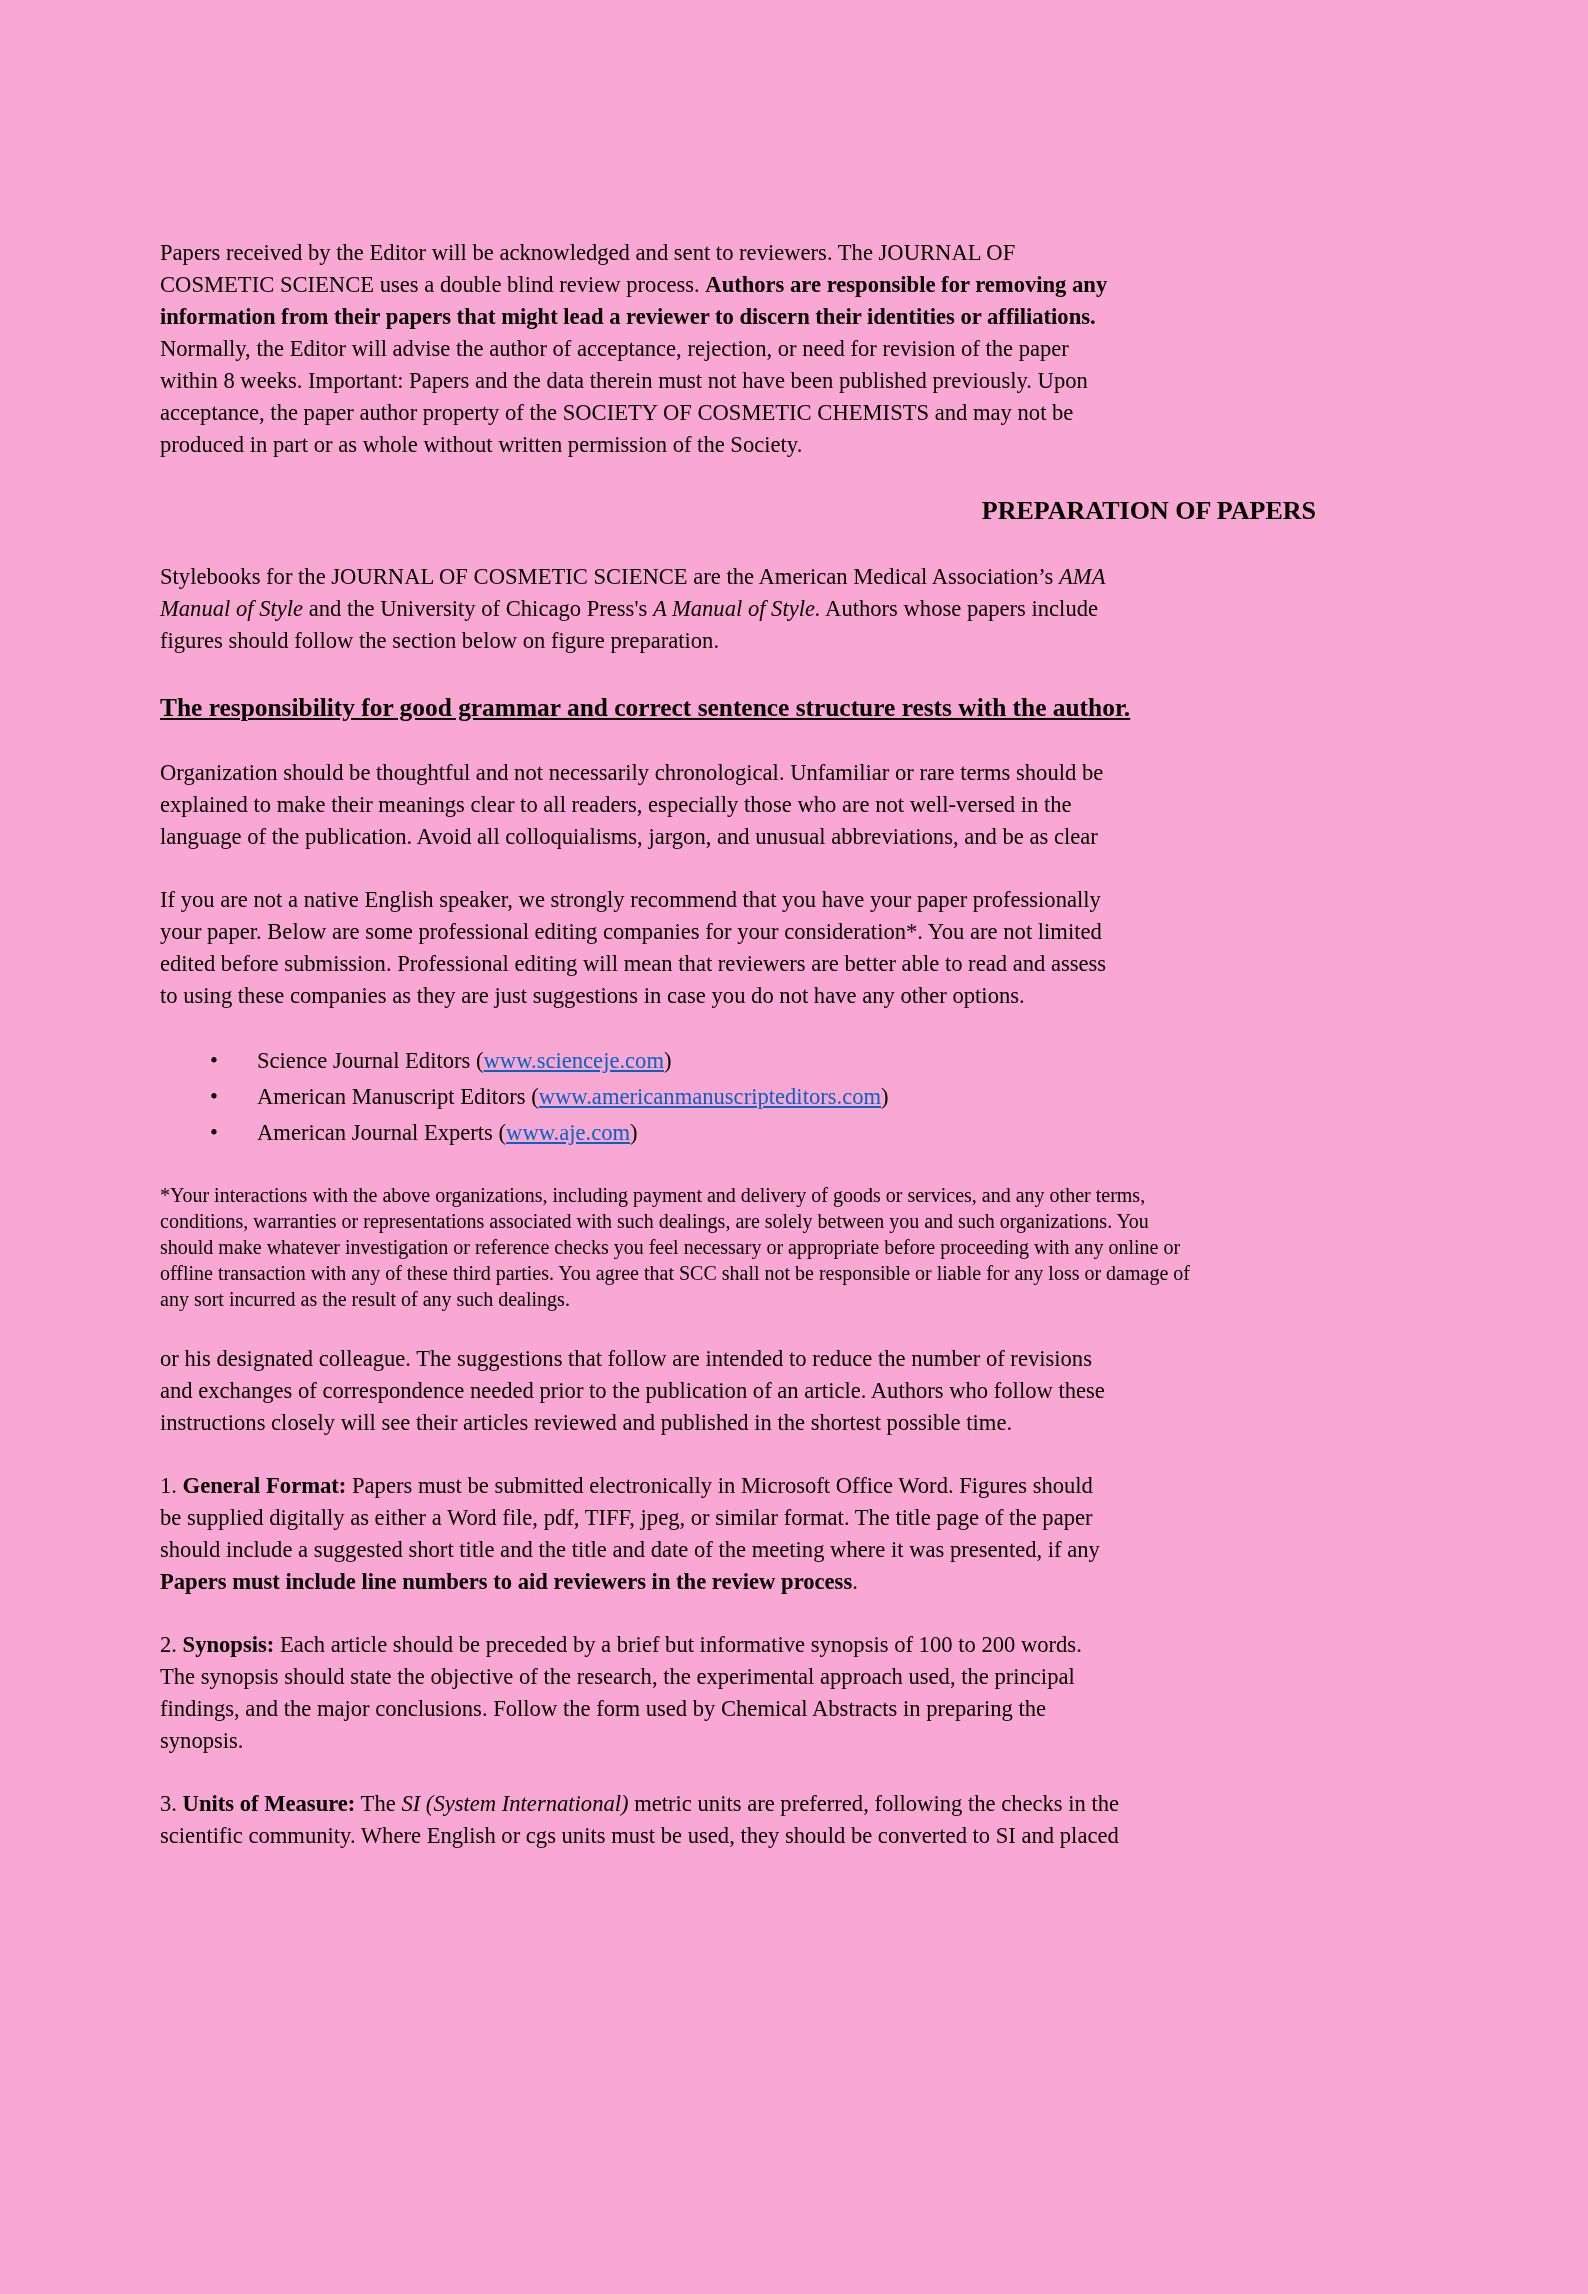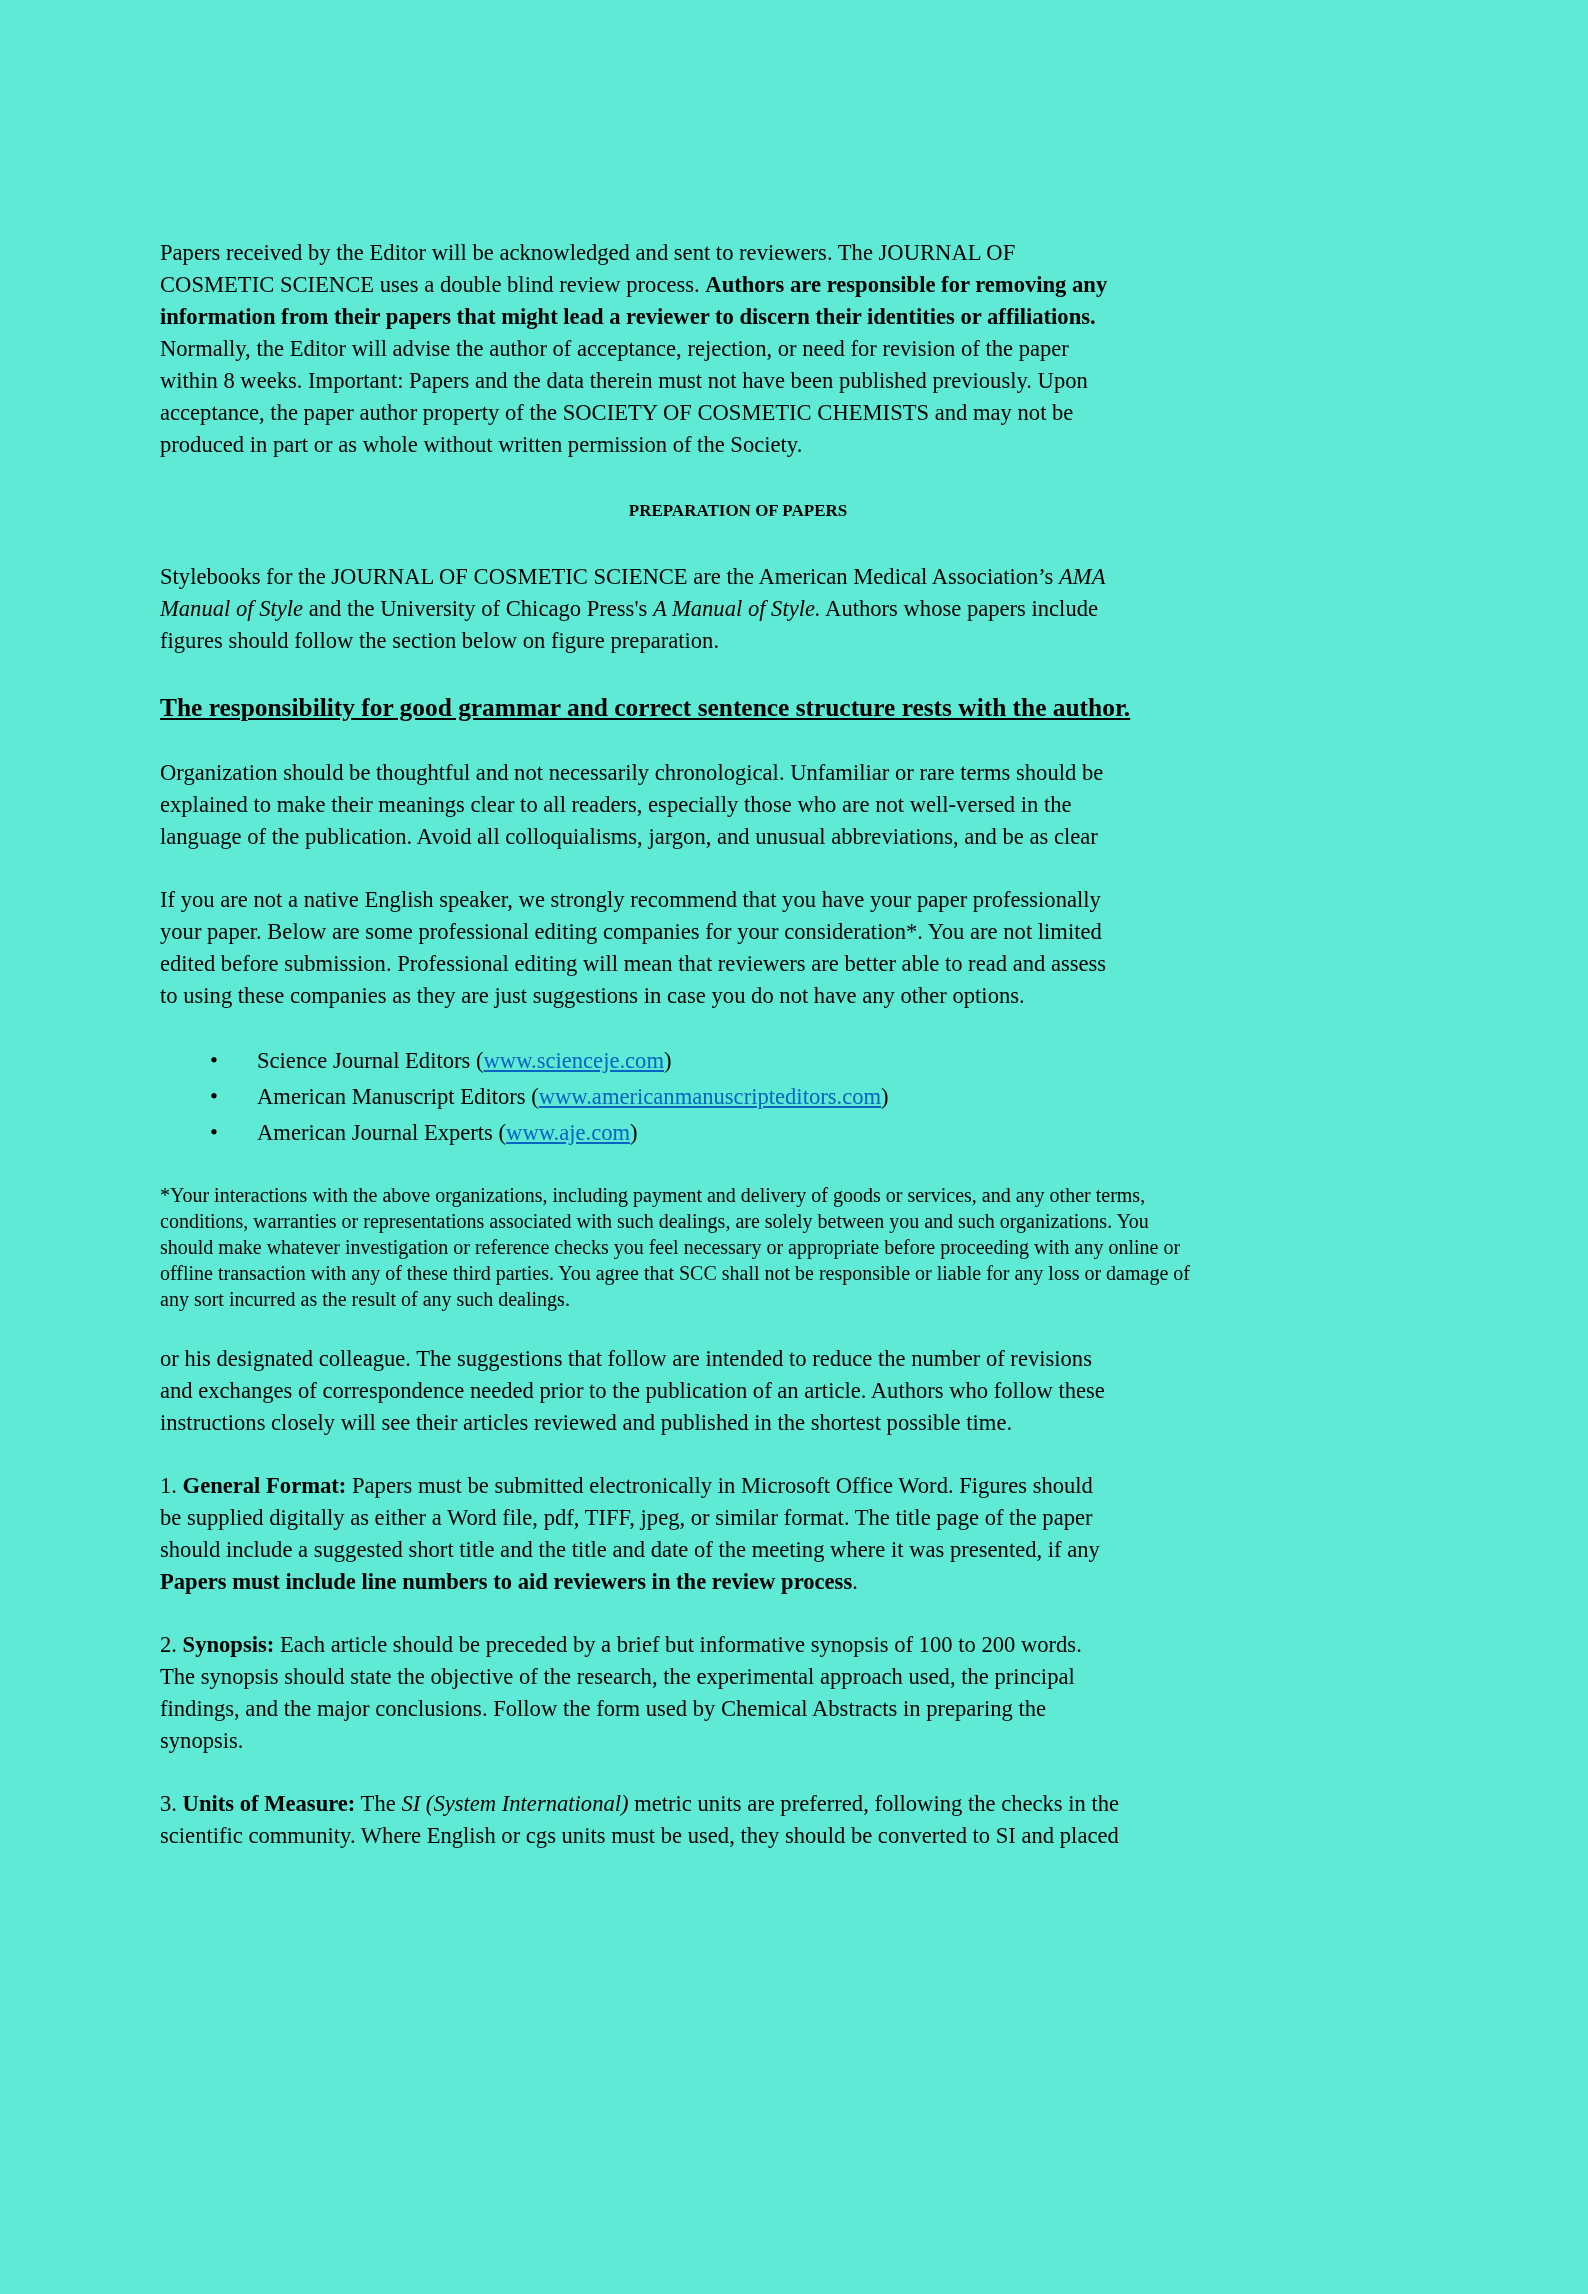--- a/index.html
+++ b/index.html
@@ -4,40 +4,40 @@
 <style>
   html, body {
     margin: 0;
     padding: 0;
     background: #ffffff;
   }
   .page {
     position: relative;
     width: 1589px;
     height: 2295px;
-    background: #5eead4;
+    background: #f9a8d4;
     color: #000000;
     font-family: "Liberation Serif", "DejaVu Serif", serif;
     overflow: hidden;
   }
   .column {
     position: absolute;
     left: 160px;
     top: 237px;
     width: 1262px;
   }
   .block { margin: 0 0 31px 0; }
   .para  { font-size: 22.6px; line-height: 32px; }
   .heading {
-    font-size: 17px;
+    font-size: 26px;
     font-weight: bold;
     line-height: 38px;
     margin-top: 25px;
     width: 1156px;
-    text-align: center;
+    text-align: right;
   }
   .statement { font-size: 25.4px; font-weight: bold; line-height: 38px; }
   .bullets { font-size: 22.6px; }
   .bullet-row {
     position: relative;
     line-height: 36px;
     padding-left: 97px;
   }
   .dot { position: absolute; left: 50px; top: 0; }
   .fineprint { font-size: 20px; line-height: 26px; }

